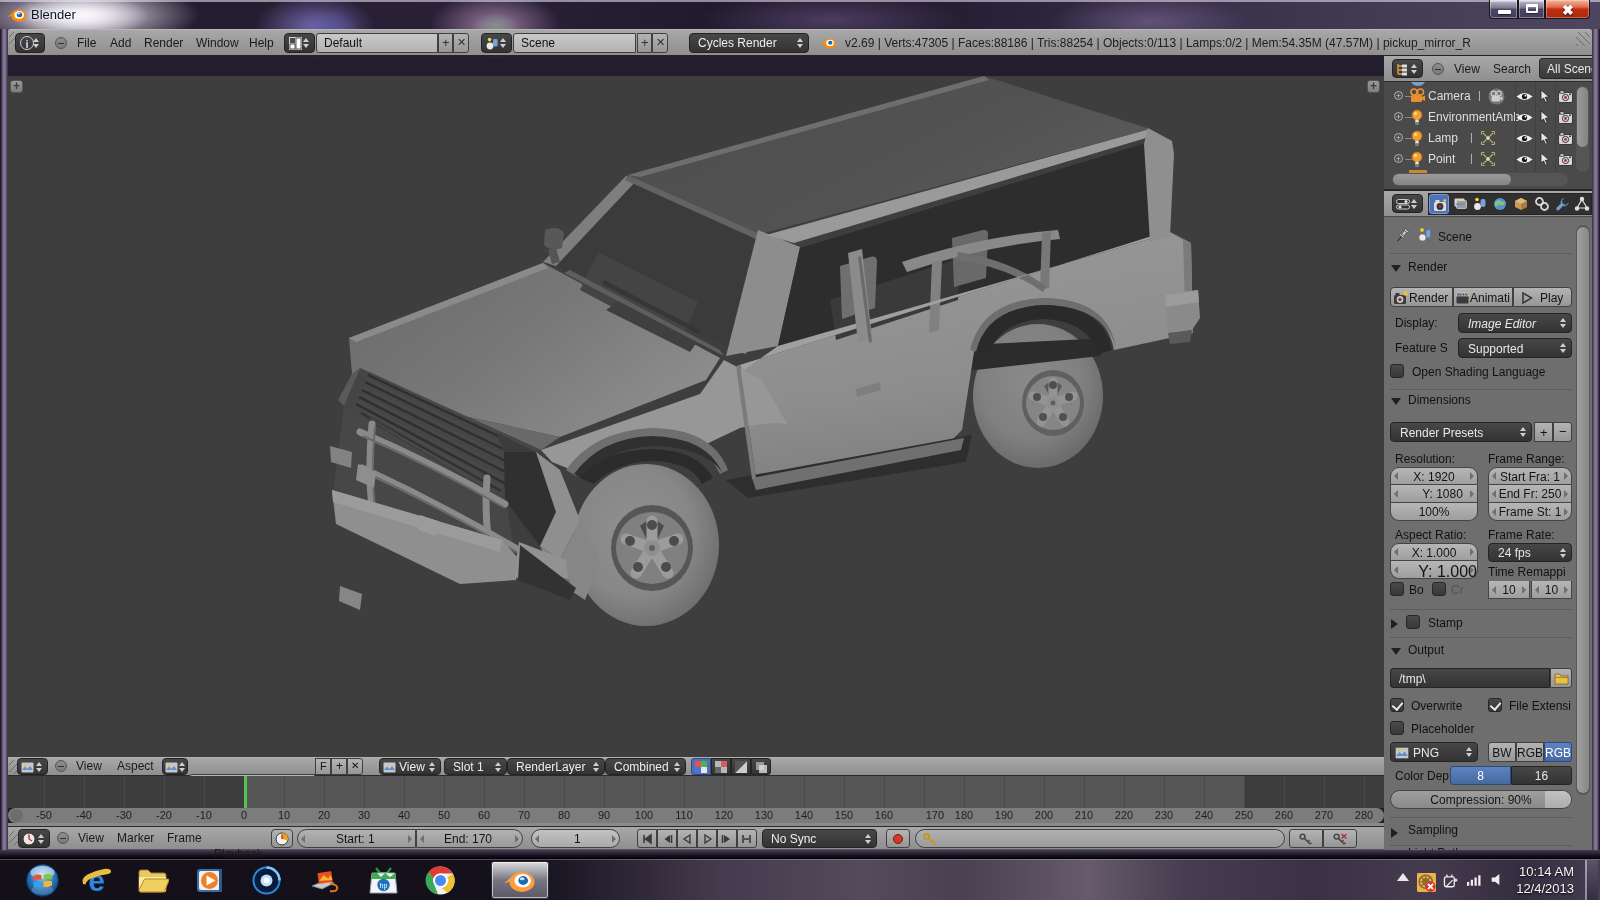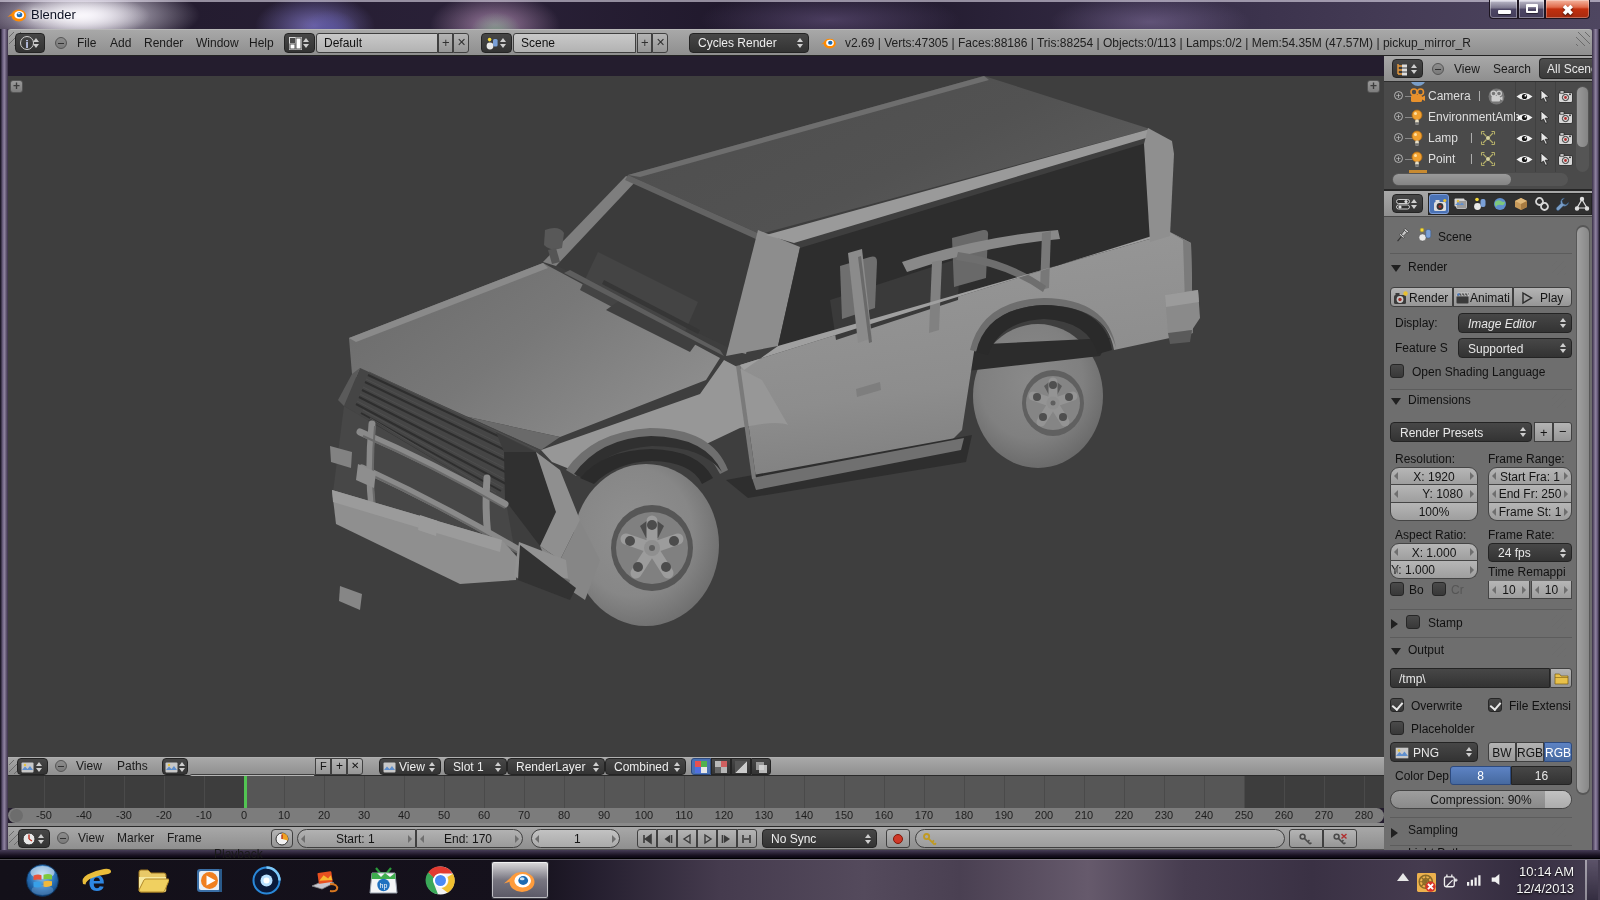--- a/index.html
+++ b/index.html
@@ -344,21 +344,21 @@
   <div class="abs btn-dark" style="left:9px;top:0px;width:31px;height:17px;">
      <svg class="abs" style="left:3px;top:2px;" width="13" height="13" viewBox="0 0 13 13">
           <rect x="0.5" y="1.5" width="12" height="10" rx="1" fill="#c8c8c8"></rect>
           <path d="M1 9 L4 5.5 L6.5 8 L9 5 L12 9 Z" fill="#5f8fce"></path>
           <circle cx="4" cy="4" r="1.2" fill="#e6c23c"></circle>
         </svg>
      <span class="updn"></span>
   </div>
   <div class="minus-circ" style="left:47px;top:2px;"></div>
   <div class="abs menutext" style="left:68px;top:1px;">View</div>
-  <div class="abs menutext" style="left:109px;top:1px;">Paths</div>
+  <div class="abs menutext" style="left:109px;top:1px;">Aspect</div>
   <div class="abs btn-dark" style="left:154px;top:0px;width:26px;height:17px;">
      <svg class="abs" style="left:2px;top:2px;" width="13" height="13" viewBox="0 0 13 13">
           <rect x="0.5" y="1.5" width="12" height="10" rx="1" fill="#c8c8c8"></rect>
           <path d="M1 9 L4 5.5 L6.5 8 L9 5 L12 9 Z" fill="#5f8fce"></path>
           <circle cx="4" cy="4" r="1.2" fill="#e6c23c"></circle>
         </svg>
      <span class="updn" style="right:1px;"></span>
   </div>
   <div class="abs" style="left:181px;top:16px;width:126px;height:17px;background:linear-gradient(#b6b6b6,#a2a2a2);border:1px solid #3f3f3f;border-radius:3px 0 0 3px;color:#101010;font-size:12px;padding:1px 0 0 6px;">Render Result</div>
   <div class="abs btn-light" style="left:307px;top:0px;width:16px;height:17px;border-radius:0;">
@@ -476,21 +476,21 @@
       <div class="abs" style="left:496px;top:1px;width:40px;text-align:center;font-size:11px;color:#1e1e1e;">70</div>
       <div class="abs" style="left:536px;top:1px;width:40px;text-align:center;font-size:11px;color:#1e1e1e;">80</div>
       <div class="abs" style="left:576px;top:1px;width:40px;text-align:center;font-size:11px;color:#1e1e1e;">90</div>
       <div class="abs" style="left:616px;top:1px;width:40px;text-align:center;font-size:11px;color:#1e1e1e;">100</div>
       <div class="abs" style="left:656px;top:1px;width:40px;text-align:center;font-size:11px;color:#1e1e1e;">110</div>
       <div class="abs" style="left:696px;top:1px;width:40px;text-align:center;font-size:11px;color:#1e1e1e;">120</div>
       <div class="abs" style="left:736px;top:1px;width:40px;text-align:center;font-size:11px;color:#1e1e1e;">130</div>
       <div class="abs" style="left:776px;top:1px;width:40px;text-align:center;font-size:11px;color:#1e1e1e;">140</div>
       <div class="abs" style="left:816px;top:1px;width:40px;text-align:center;font-size:11px;color:#1e1e1e;">150</div>
       <div class="abs" style="left:856px;top:1px;width:40px;text-align:center;font-size:11px;color:#1e1e1e;">160</div>
-      <div class="abs" style="left:896px;top:1px;width:40px;text-align:center;font-size:11px;color:#1e1e1e;">170</div>
+      <div class="abs" style="left:896px;top:1px;width:40px;text-align:right;font-size:11px;color:#1e1e1e;">170</div>
       <div class="abs" style="left:936px;top:1px;width:40px;text-align:center;font-size:11px;color:#1e1e1e;">180</div>
       <div class="abs" style="left:976px;top:1px;width:40px;text-align:center;font-size:11px;color:#1e1e1e;">190</div>
       <div class="abs" style="left:1016px;top:1px;width:40px;text-align:center;font-size:11px;color:#1e1e1e;">200</div>
       <div class="abs" style="left:1056px;top:1px;width:40px;text-align:center;font-size:11px;color:#1e1e1e;">210</div>
       <div class="abs" style="left:1096px;top:1px;width:40px;text-align:center;font-size:11px;color:#1e1e1e;">220</div>
       <div class="abs" style="left:1136px;top:1px;width:40px;text-align:center;font-size:11px;color:#1e1e1e;">230</div>
       <div class="abs" style="left:1176px;top:1px;width:40px;text-align:center;font-size:11px;color:#1e1e1e;">240</div>
       <div class="abs" style="left:1216px;top:1px;width:40px;text-align:center;font-size:11px;color:#1e1e1e;">250</div>
       <div class="abs" style="left:1256px;top:1px;width:40px;text-align:center;font-size:11px;color:#1e1e1e;">260</div>
       <div class="abs" style="left:1296px;top:1px;width:40px;text-align:center;font-size:11px;color:#1e1e1e;">270</div>
@@ -927,21 +927,21 @@
         <span class="abs" style="left:0;top:2px;width:100%;text-align:center;font-size:12px;color:#141414;">Frame St: 1</span>
         <span class="lr abs" style="left:0;top:0;width:100%;height:100%;"></span>
       </div>
       <div class="lbl" style="left:11px;top:337px;">Aspect Ratio:</div>
       <div class="lbl" style="left:104px;top:337px;">Frame Rate:</div>
       <div class="abs" style="left:6px;top:352px;width:88px;height:18px;background:linear-gradient(#b6b6b6,#9e9e9e);border:1px solid #454545;border-radius:9px 9px 0 0;border-top-width:1px;">
         <span class="abs" style="left:0;top:2px;width:100%;text-align:center;font-size:12px;color:#141414;">X: 1.000</span>
         <span class="lr abs" style="left:0;top:0;width:100%;height:100%;"></span>
       </div>
       <div class="abs" style="left:6px;top:370px;width:88px;height:18px;background:linear-gradient(#b6b6b6,#9e9e9e);border:1px solid #454545;border-radius:0 0 9px 9px;border-top-width:0;">
-        <span class="abs" style="left:0;top:2px;width:100%;text-align:left;font-size:12px;color:#141414;">Y: 1.000</span>
+        <span class="abs" style="left:0;top:2px;width:100%;text-align:right;font-size:16px;color:#141414;">Y: 1.000</span>
         <span class="lr abs" style="left:0;top:0;width:100%;height:100%;"></span>
       </div>
       <div class="abs btn-dark" style="left:104px;top:352px;width:84px;height:19px;">
         <span class="abs" style="left:9px;top:2px;font-size:12px;">24 fps</span>
         <span class="updn"></span>
       </div>
       <div class="lbl" style="left:104px;top:374px;">Time Remappi</div>
       <span class="chk" style="left:6px;top:391px;"></span>
       <div class="lbl" style="left:25px;top:392px;">Bo</div>
       <span class="chk" style="left:48px;top:391px;"></span>

